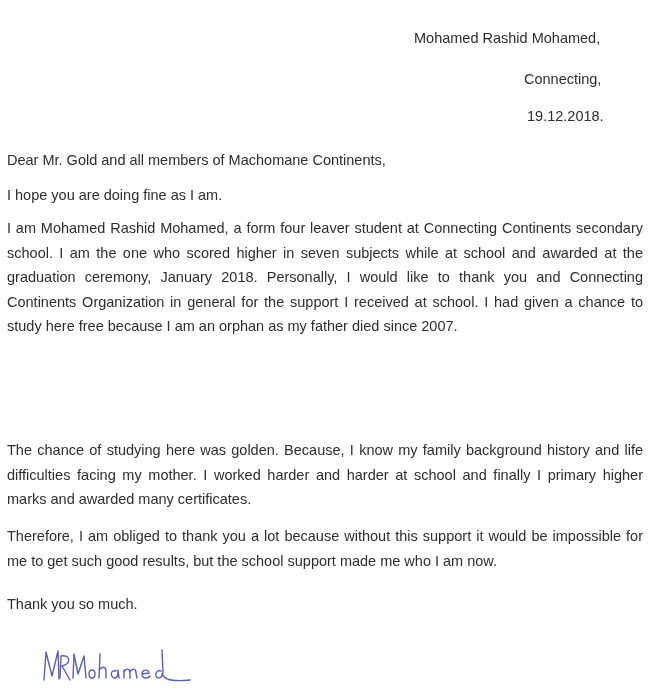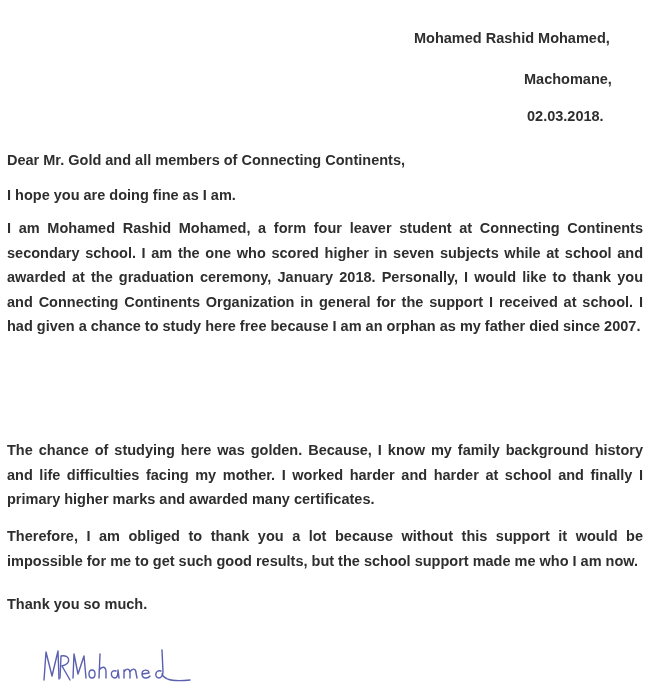--- a/index.html
+++ b/index.html
@@ -1,21 +1,21 @@
 <!DOCTYPE html>
 <html><head>
 <meta charset="utf-8">
 <style>
   html, body { margin: 0; padding: 0; }
   body {
     width: 650px; height: 700px; background: #ffffff; overflow: hidden;
     font-family: "Liberation Sans", "DejaVu Sans", sans-serif;
     color: #2e2e2e; position: relative;
   }
-  .letter { position: absolute; left: 0; top: 0; width: 650px; height: 700px; font-weight: bold; }
+  .letter { position: absolute; left: 0; top: 0; width: 650px; height: 700px; }
   .addr { position: absolute; font-size: 14.5px; white-space: nowrap; }
   .addr-name { left: 414px; top: 30px; }
   .addr-place { left: 524px; top: 71px; }
   .addr-date { left: 527px; top: 108px; }
   .p { position: absolute; left: 7px; width: 636px; font-size: 14.5px; line-height: 24.5px; margin: 0; }
   .p.just { text-align: justify; text-align-last: left; }
   .salutation { top: 148px; }
   .greeting { top: 183px; }
   .para1 { top: 216px; }
   .para2 { top: 353px; }
@@ -24,24 +24,24 @@
   .closing { top: 592px; }
   .signer { top: 627px; }
   .signature { position: absolute; left: 40px; top: 646px; width: 160px; height: 44px; }
   .signature svg { width: 100%; height: 100%; }
 </style>
 </head>
 <body>
 
 <div class="letter">
   <div class="addr addr-name">Mohamed Rashid Mohamed,</div>
-  <div class="addr addr-place">Machomane,</div>
-  <div class="addr addr-date">02.03.2018.</div>
+  <div class="addr addr-place">Connecting,</div>
+  <div class="addr addr-date">19.12.2018.</div>
 
-  <p class="p salutation">Dear Mr. Gold and all members of Connecting Continents,</p>
+  <p class="p salutation">Dear Mr. Gold and all members of Machomane Continents,</p>
   <p class="p greeting">I hope you are doing fine as I am.</p>
   <p class="p just para1">I am Mohamed Rashid Mohamed, a form four leaver student at Connecting Continents secondary school. I am the one who scored higher in seven subjects while at school and awarded at the graduation ceremony, January 2018. Personally, I would like to thank you and Connecting Continents Organization in general for the support I received at school. I had given a chance to study here free because I am an orphan as my father died since 2007.</p>
   <p class="p just para3">The chance of studying here was golden. Because, I know my family background history and life difficulties facing my mother. I worked harder and harder at school and finally I primary higher marks and awarded many certificates.</p>
   <p class="p closing">Thank you so much.</p>
   <p class="p just para4">Therefore, I am obliged to thank you a lot because without this support it would be impossible for me to get such good results, but the school support made me who I am now.</p>
 
   <div class="signature">
     <svg viewBox="0 0 160 44">
       <g fill="none" stroke="#5a5fb0" stroke-width="1.4" stroke-linecap="round" stroke-linejoin="round">
 

